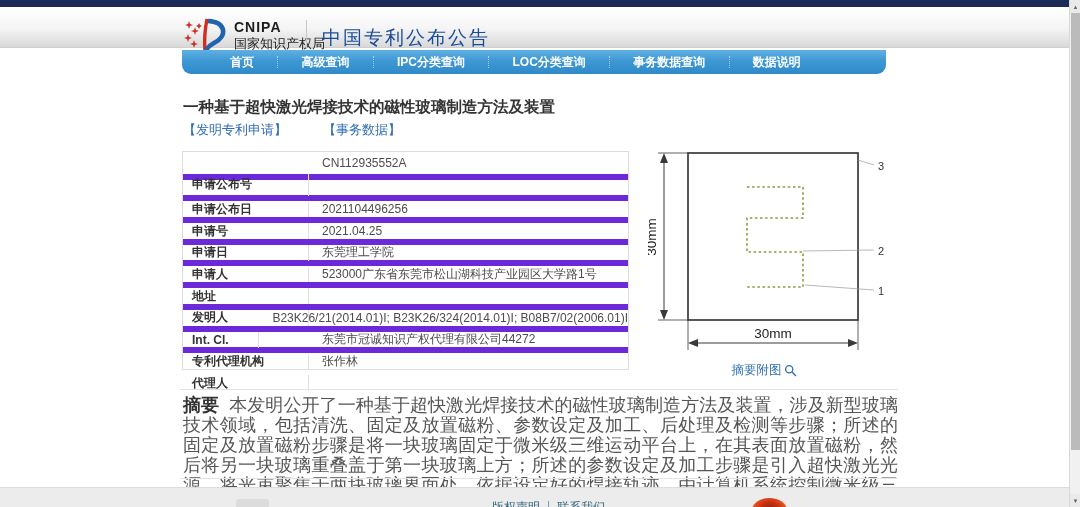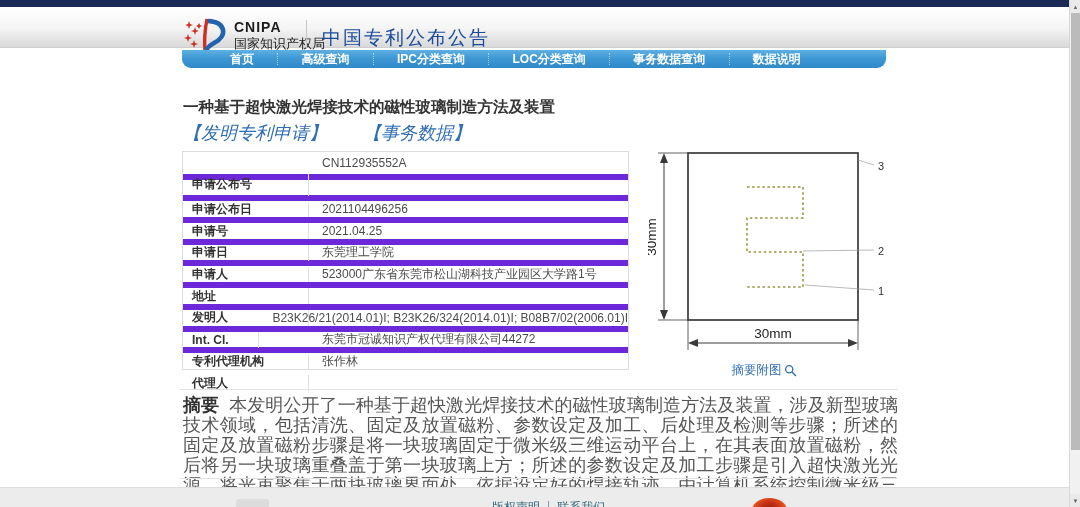--- a/index.html
+++ b/index.html
@@ -15,31 +15,31 @@
             background:linear-gradient(180deg,#ffffff 0%,#f4f4f4 55%,#d9d9d9 100%);
             border-bottom:1px solid #cfcfcf;padding-left:16px; }
   .logo-block { position:absolute; left:183px; top:10px; display:flex; align-items:center; gap:5px; cursor:pointer; }
   .logo-texts { display:flex; flex-direction:column; line-height:1.05; }
   .logo-acronym { font-size:14px; font-weight:bold; color:#1d1d1d; letter-spacing:1px; }
   .logo-org { font-size:13px; color:#222; margin-top:2px; }
   .header-divider { position:absolute; left:306px; top:13px; width:1px; height:29px; background:#c6c6c6; }
   .site-title { position:absolute; left:322px; top:18px; font-size:19px; font-weight:normal; color:#1a4b9b; letter-spacing:2px; }
 
   
-  .navbar { position:absolute; left:182px; top:50px; width:704px; height:18px;
+  .navbar { position:absolute; left:182px; top:50px; width:704px; height:24px;
             background:linear-gradient(180deg,#5fb0e2 0%,#3e98d4 45%,#2f8ac8 100%);
             border-radius:0 0 9px 9px; display:flex; align-items:center;
             justify-content:space-between; padding:0 85px 0 48px; }
   .nav-item { color:#fff; font-size:12px; font-weight:bold; cursor:pointer; white-space:nowrap; }
   .nav-sep { width:0; height:12px; border-left:1px dotted rgba(255,255,255,.55); }
 
   
   .patent-title { position:absolute; left:183px; top:97px; font-size:15.5px; font-weight:bold; color:#333; }
   .type-links { position:absolute; left:183px; top:121px; display:flex; gap:36px; }
-  .type-link { font-size:18px; font-style:italic; color:#2f6eb3; cursor:pointer; }
+  .type-link { font-size:13px; color:#2f6eb3; cursor:pointer; }
 
   
   .ptable { position:absolute; left:182px; top:151px; width:447px; border:1px solid #ddd; }
   .trow { display:flex; height:21.7px; align-items:center; border-top:6px solid #6d28d9; }
   .trow:first-child { border-top:none; }
   .tlabel { width:126px; padding-left:9px; font-size:12px; font-weight:bold; color:#333;
             border-right:1px solid #e2e2e2; height:100%; display:flex; align-items:center;margin-top:44px; }
   .tvalue { flex:1; padding-left:13px; font-size:12px; color:#4c4c4c; white-space:nowrap; }
 
   

